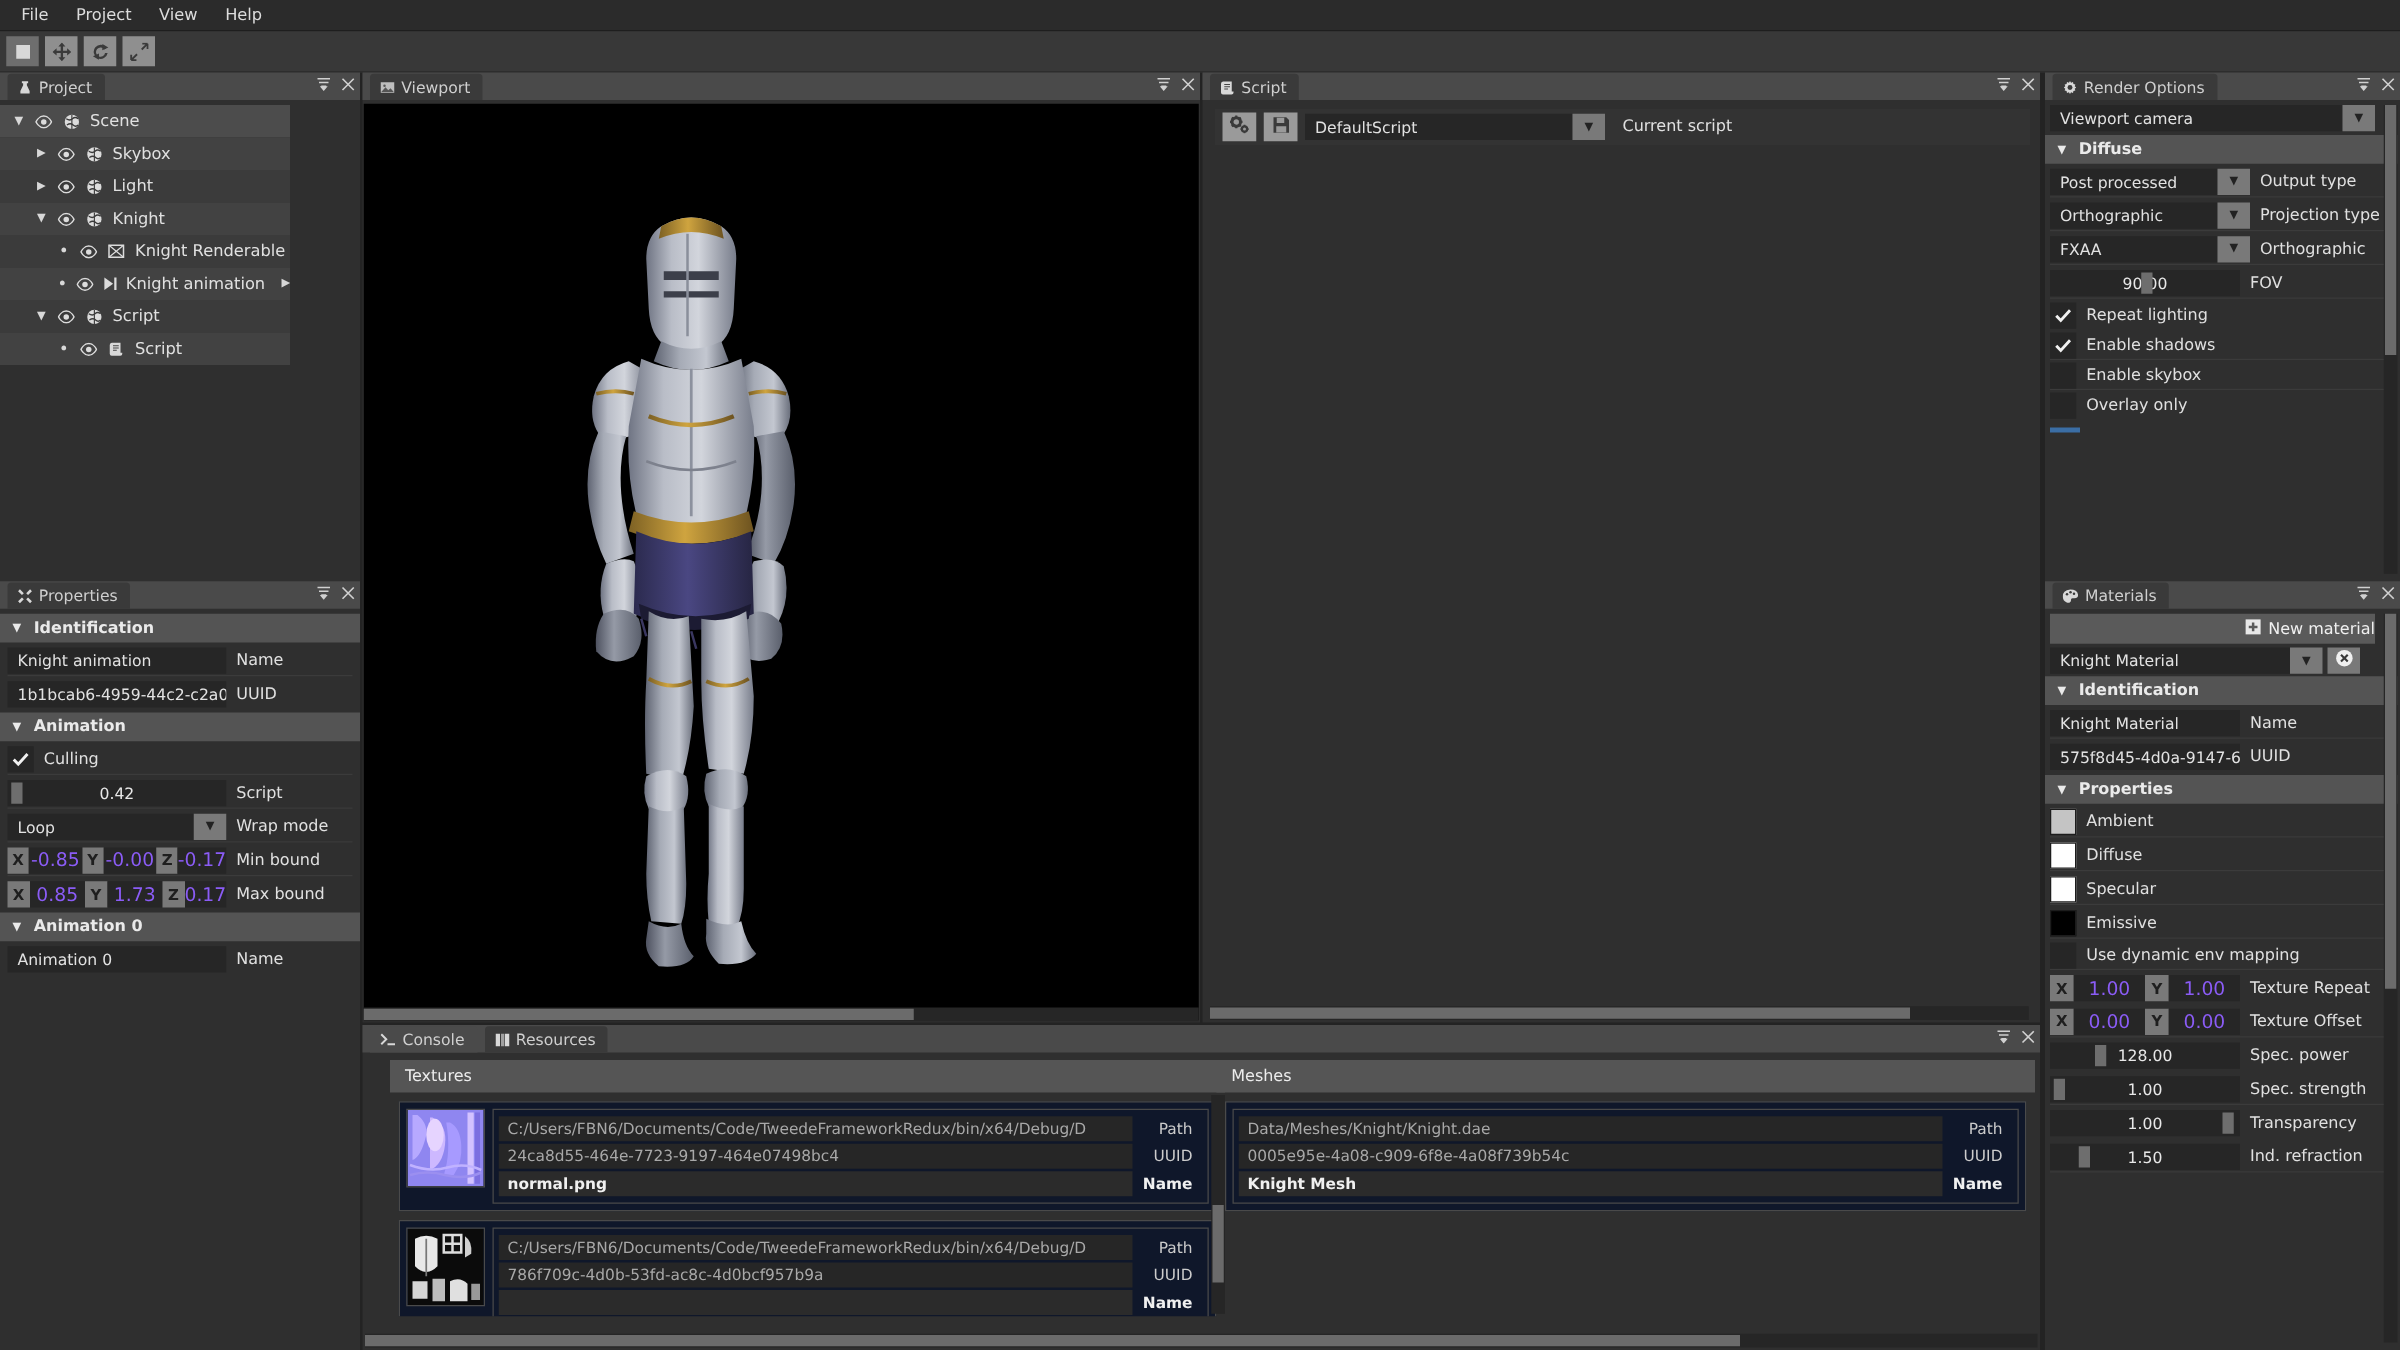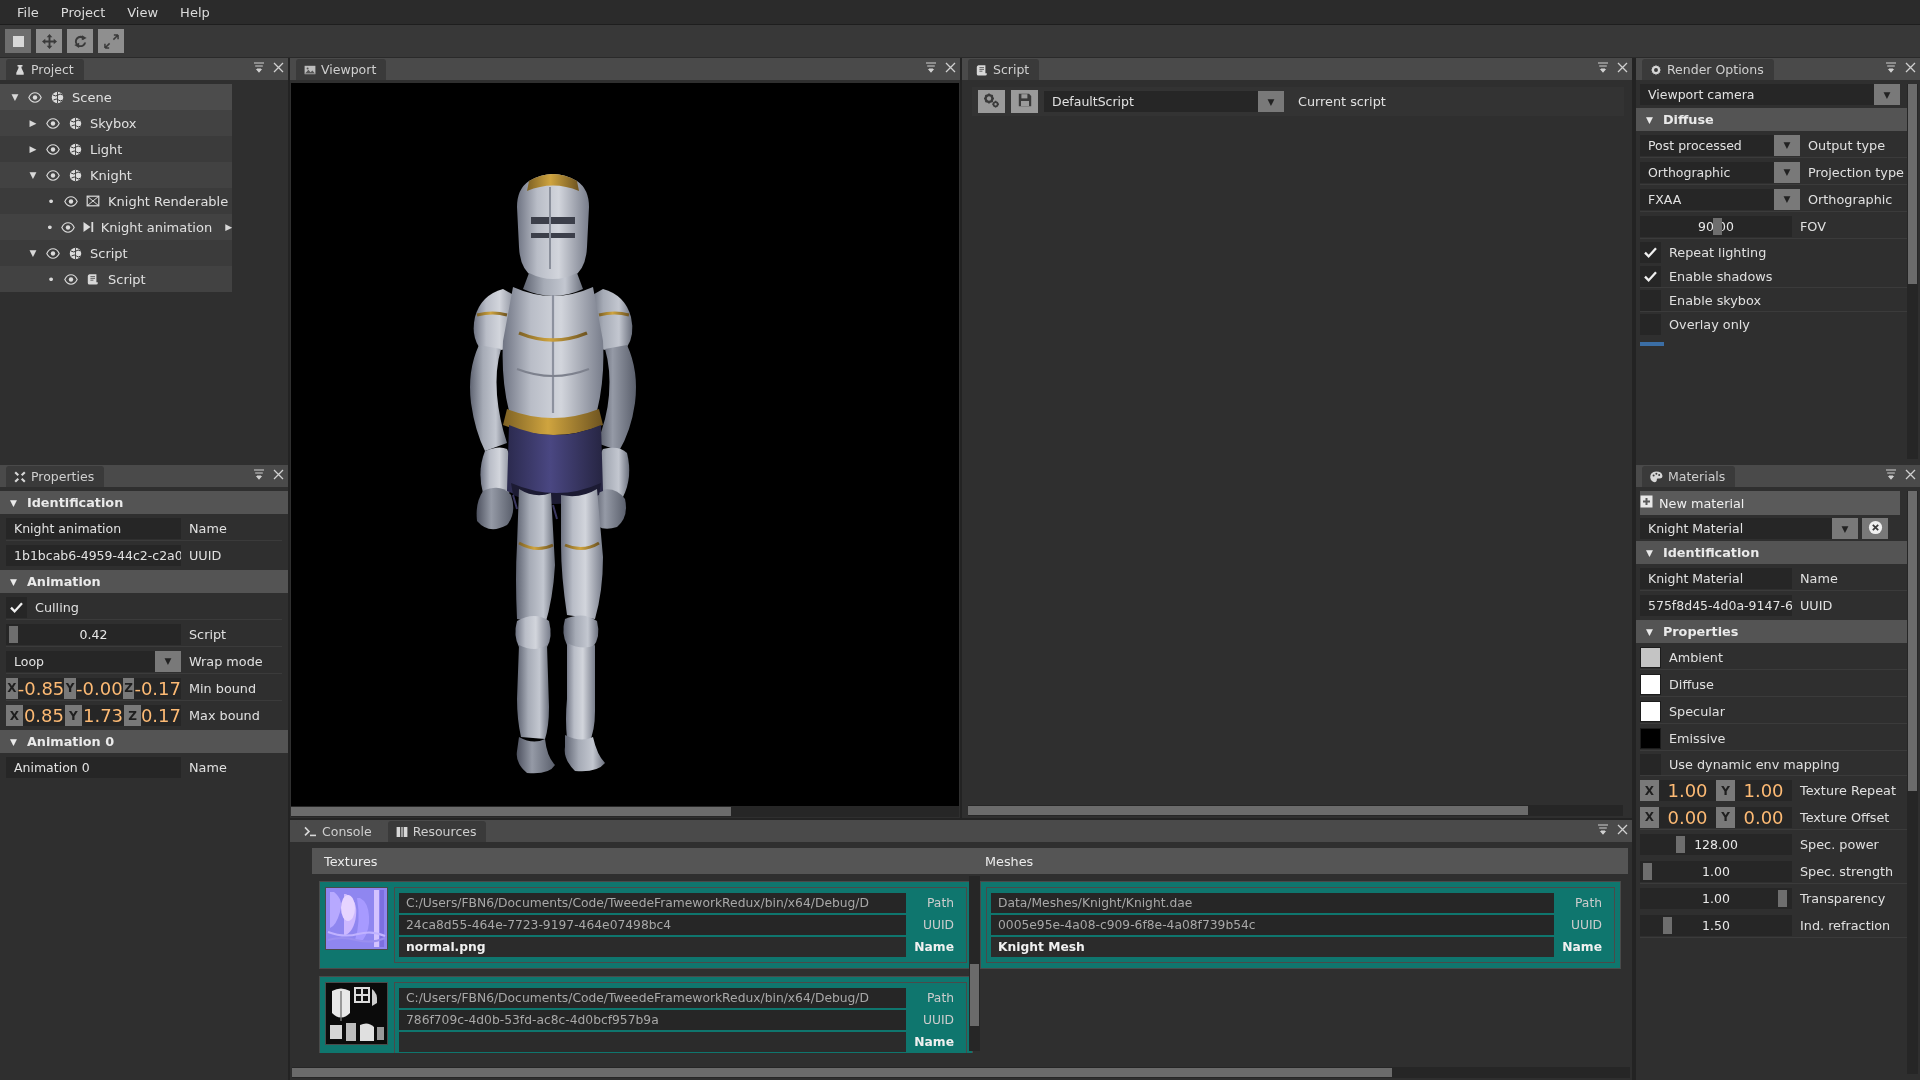--- a/index.html
+++ b/index.html
@@ -108,21 +108,21 @@
     cursor: ew-resize;
   }
   .slider .knob { position: absolute; top: 2px; bottom: 2px; width: 9px; background: #6e6e6e; }
   .vec { display: flex; height: 21px; align-items: stretch; }
   .vec .ax {
     width: 19px; background: #797979; display: flex; align-items: center;
     justify-content: center; font-size: 12px; color: #1e1e1e; font-weight: bold;
   }
   .vec .vv {
     background: #262626; display: flex; align-items: center; justify-content: center;
-    font-size: 18px; color: #fdba74; cursor: text;
+    font-size: 15px; color: #8b5cf6; cursor: text;
   }
   .swatch { width: 21px; height: 21px; border: 1px solid #1c1c1c; cursor: pointer; flex: none; }
 
   
   .viewport-canvas { background: #000; position: relative; overflow: hidden; }
 
   
   .script-toolbar {
     margin: 7px 8px 0 10px; height: 29px; background: #333; display: flex;
     align-items: center; gap: 6px; padding: 0 6px;
@@ -132,21 +132,21 @@
     align-items: center; justify-content: center; cursor: pointer;
   }     
 
   
   .res-head {
     height: 26px; background: #555; display: flex; align-items: center;
     padding-left: 12px; font-size: 12.8px; color: #ececec;
   }
   .res-card {
     margin: 7px; border: 1px solid #4a4a4a; display: flex; padding: 5px; gap: 6px;
-    background: #0f766e;
+    background: #0f172a;
   }
   .res-thumb { width: 63px; height: 63px; border: 1px solid #4a4a4a; flex: none; overflow: hidden; }
   .res-fields { flex: 1; border: 1px solid #4a4a4a; padding: 4px; }
   .res-row { display: flex; align-items: center; height: 22px; }
   .res-row .rv {
     flex: 1; background: #262626; height: 20px; display: flex; align-items: center;
     padding: 0 7px; font-size: 12.3px; color: #a8a8a8; overflow: hidden; white-space: nowrap;
   }
   .res-row .rv.name { color: #f0f0f0; font-weight: bold; background: #2b2b2b; }
   .res-row .rl { width: 56px; text-align: right; padding-right: 8px; font-size: 12.3px; color: #cccccc; }
@@ -748,21 +748,21 @@
         </span>
         <span>
           <svg width="11" height="11" viewBox="0 0 11 11">
               <path d="M1 1 L10 10 M10 1 L1 10" stroke="#d0d0d0" stroke-width="1.3"></path>
             </svg>
         </span>
       </div>
     </div>
 
     <div style="padding:4px 6px 0 4px;position:relative;">
-      <div style="height:24px;background:#5a5a5a;display:flex;align-items:center;justify-content:flex-start;gap:6px;width:260px;font-size:12.8px;color:#f0f0f0;cursor:pointer;">
+      <div style="height:24px;background:#5a5a5a;display:flex;align-items:center;justify-content:flex-end;gap:6px;width:260px;font-size:12.8px;color:#f0f0f0;cursor:pointer;">
         <span>
           <svg width="13" height="13" viewBox="0 0 13 13">
               <rect x="0.5" y="0.5" width="12" height="12" fill="#e8e8e8"></rect>
               <path d="M6.5 3 v7 M3 6.5 h7" stroke="#5a5a5a" stroke-width="2"></path>
             </svg>
         </span>
         <span>New material</span>
       </div>
       <div style="display:flex;gap:4px;margin-top:3px;">
         <div class="combo" style="width:218px;">

